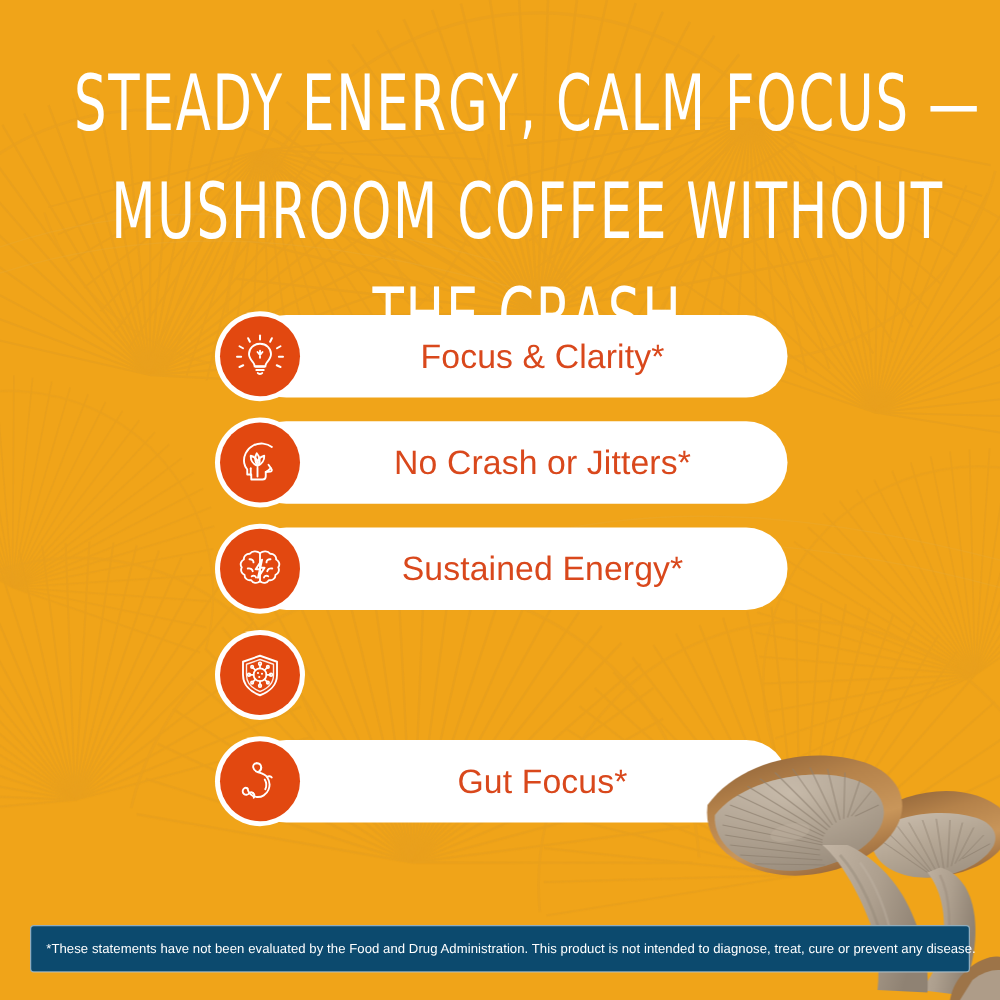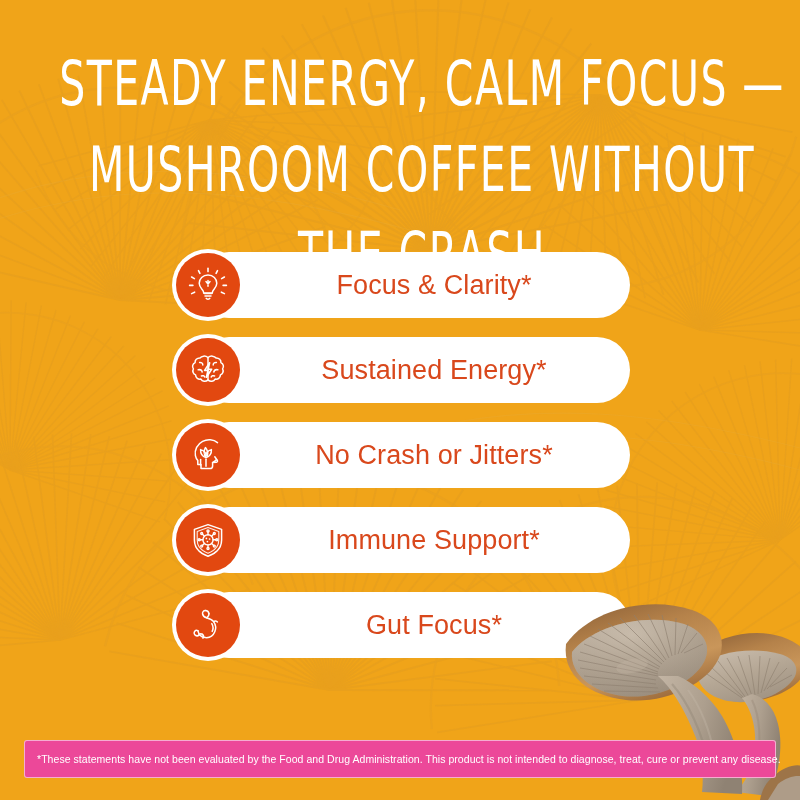--- a/index.html
+++ b/index.html
@@ -93,21 +93,21 @@
     z-index:6;
     pointer-events:none;
   }
   #mushroom-photo svg { display:block; width:100%; height:100%; }
 
   
   #disclaimer-bar {
     position:absolute;
     left:24px; bottom:22px;
     width:752px; height:38px;
-    background:#ec4899;
+    background:#0c4a6e;
     border:1px solid rgba(255,255,255,.55);
     border-radius:3px;
     display:flex; align-items:center;
     padding-left:12px;
     z-index:7;
   }
   #disclaimer-text {
     color:#FFFFFF;
     font-size:10.5px;
     line-height:1.2;
@@ -217,20 +217,39 @@
             <path d="M5.6 30.6 L8.6 29.2"></path>
             <path d="M38.4 30.6 L35.4 29.2"></path>
           </g>
         </svg>
       </div>
     </div>
   </div>
 
   <div class="pill-row">
     <div class="pill-bar">
+      <span class="pill-label">No Crash or Jitters*</span>
+    </div>
+    <div class="pill-icon">
+      <div class="disc">
+        <svg viewBox="0 0 44 44" xmlns="http://www.w3.org/2000/svg" fill="none" stroke="#FFFFFF" stroke-width="1.5" stroke-linecap="round" stroke-linejoin="round">
+          <path d="M31.5 9.6 C27.6 6.4 21.4 5.9 16.6 8.4 C11.2 11.2 8.4 17 9.4 22.6 C9.8 24.8 10.8 26.4 11.8 27.6 L11.8 31.6 L15 31.6 L15 35.6 L24 35.6 C25.6 35.6 26.6 34.4 26.6 33 L26.6 29.6 C28 28.8 29.4 27.8 30.6 26.6"></path>
+          <path d="M26.6 29.6 L30.4 29.2 C31.4 29 31.8 28 31.2 27.2 L28.8 23.8"></path>
+          <path d="M20 33.2 L20 26.2"></path>
+          <path d="M14.6 32 L14.6 26.6"></path>
+          <path d="M20 24.6 C16.4 23.4 14.4 20 14.6 16.6 C17.6 17.4 19.8 19.6 20.4 22.4"></path>
+          <path d="M20 24.6 C23.6 23.4 25.6 20 25.4 16.6 C22.4 17.4 20.2 19.6 19.6 22.4"></path>
+          <path d="M20 24.4 C17.8 21.8 17.6 17.6 19.4 14.6 C21.4 17 22.2 20.6 21.2 23.6"></path>
+        </svg>
+      </div>
+    </div>
+  </div>
+
+  <div class="pill-row">
+    <div class="pill-bar">
       <span class="pill-label">Sustained Energy*</span>
     </div>
     <div class="pill-icon">
       <div class="disc">
         <svg viewBox="0 0 44 44" xmlns="http://www.w3.org/2000/svg" fill="none" stroke="#FFFFFF" stroke-width="1.5" stroke-linecap="round" stroke-linejoin="round">
           <path d="M22 9.5 C19.4 7.4 15.6 7.8 13.9 10 C11 9.9 8.8 12 9.1 14.6 C6.6 15.8 5.8 18.8 7.4 20.9 C6.2 23.1 7.2 26 9.6 26.9 C9.6 29.7 12.2 31.8 14.9 31.1 C16.2 33.6 19.7 34.1 21.7 32.1"></path>
           <path d="M22 9.5 C24.6 7.4 28.4 7.8 30.1 10 C33 9.9 35.2 12 34.9 14.6 C37.4 15.8 38.2 18.8 36.6 20.9 C37.8 23.1 36.8 26 34.4 26.9 C34.4 29.7 31.8 31.8 29.1 31.1 C27.8 33.6 24.3 34.1 22.3 32.1"></path>
           <path d="M22 9.8 L22 32.4"></path>
           <path d="M13.6 14.4 C15.6 14.2 16.8 15.4 16.8 16.9"></path>
           <path d="M12.2 21.8 C14.2 21.3 15.8 22.4 16.2 24"></path>
@@ -238,42 +257,20 @@
           <path d="M30.4 14.4 C28.4 14.2 27.2 15.4 27.2 16.9"></path>
           <path d="M31.8 21.8 C29.8 21.3 28.2 22.4 27.8 24"></path>
           <path d="M28.6 28 C27.2 27.2 25.6 27.8 25.2 29"></path>
           <path d="M23.6 14.8 L18.6 22.4 L22 22.4 L20.4 29.2 L25.6 21.2 L22.2 21.2 Z" stroke-width="1.6"></path>
         </svg>
       </div>
     </div>
   </div>
 
   <div class="pill-row">
-    <div class="pill-bar">
-      <span class="pill-label">No Crash or Jitters*</span>
-    </div>
-    <div class="pill-icon">
-      <div class="disc">
-        <svg viewBox="0 0 44 44" xmlns="http://www.w3.org/2000/svg" fill="none" stroke="#FFFFFF" stroke-width="1.5" stroke-linecap="round" stroke-linejoin="round">
-          <path d="M31.5 9.6 C27.6 6.4 21.4 5.9 16.6 8.4 C11.2 11.2 8.4 17 9.4 22.6 C9.8 24.8 10.8 26.4 11.8 27.6 L11.8 31.6 L15 31.6 L15 35.6 L24 35.6 C25.6 35.6 26.6 34.4 26.6 33 L26.6 29.6 C28 28.8 29.4 27.8 30.6 26.6"></path>
-          <path d="M26.6 29.6 L30.4 29.2 C31.4 29 31.8 28 31.2 27.2 L28.8 23.8"></path>
-          <path d="M20 33.2 L20 26.2"></path>
-          <path d="M14.6 32 L14.6 26.6"></path>
-          <path d="M20 24.6 C16.4 23.4 14.4 20 14.6 16.6 C17.6 17.4 19.8 19.6 20.4 22.4"></path>
-          <path d="M20 24.6 C23.6 23.4 25.6 20 25.4 16.6 C22.4 17.4 20.2 19.6 19.6 22.4"></path>
-          <path d="M20 24.4 C17.8 21.8 17.6 17.6 19.4 14.6 C21.4 17 22.2 20.6 21.2 23.6"></path>
-        </svg>
-      </div>
-    </div>
-  </div>
-
-  <div class="pill-row">
-    <div class="pill-bar">
-      <span class="pill-label">Immune Support*</span>
-    </div>
     <div class="pill-icon">
       <div class="disc">
         <svg viewBox="0 0 44 44" xmlns="http://www.w3.org/2000/svg" fill="none" stroke="#FFFFFF" stroke-width="1.5" stroke-linecap="round" stroke-linejoin="round">
           <path d="M22 6.6 L8.4 11.4 L8.4 22 C8.4 29.8 14.2 35.4 22 38.2 C29.8 35.4 35.6 29.8 35.6 22 L35.6 11.4 Z"></path>
           <path d="M22 9.6 L11.2 13.4 L11.2 22 C11.2 28.2 15.8 32.8 22 35.2 C28.2 32.8 32.8 28.2 32.8 22 L32.8 13.4 Z" stroke-width="1.1" opacity="0.9"></path>
           <circle cx="22" cy="21.8" r="5.1" stroke-width="1.4"></circle>
           <g stroke-width="1.4">
             <path d="M22 16.7 L22 13.6"></path>
               <path d="M22 26.9 L22 30"></path>
             <path d="M16.9 21.8 L13.8 21.8"></path>

